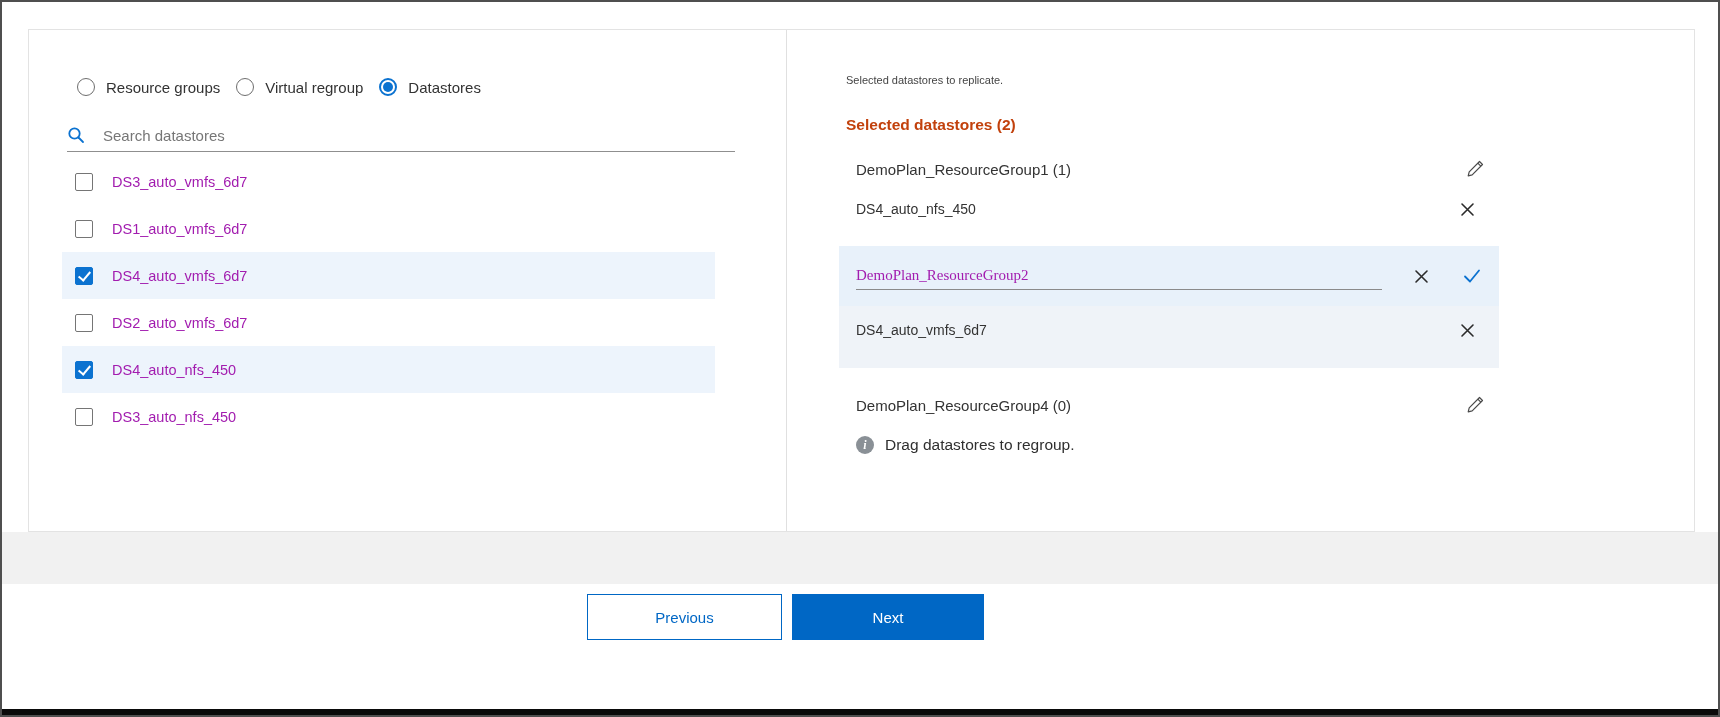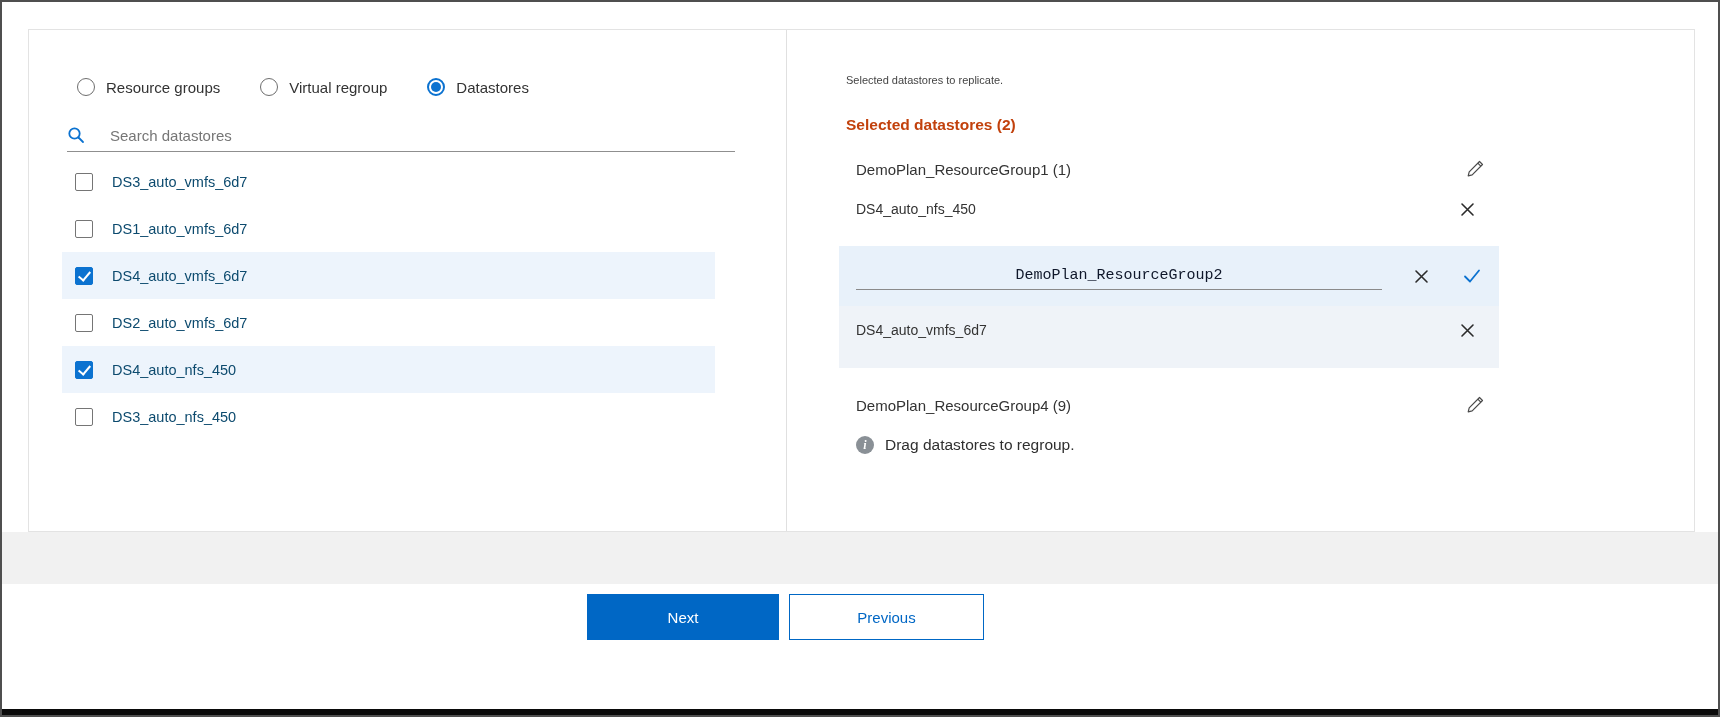--- a/index.html
+++ b/index.html
@@ -12,62 +12,62 @@
   .bottom-bar { position:absolute; left:0; bottom:0; width:100%; height:6px; background:#0a0a0a; }
 
   .card {
     position:absolute; left:26px; top:27px; width:1667px; height:503px;
     background:#fff; border:1px solid #e3e3e3; display:flex; overflow:hidden;
   }
   .left-pane { width:758px; border-right:1px solid #e0e0e0; padding-top:48px; flex:none; }
   .right-pane { flex:1; padding:44px 0 0 52px; overflow:hidden; }
 
   
-  .radio-row { display:flex; align-items:center; gap:40px; padding-left:48px; margin-bottom:30px; }
+  .radio-row { display:flex; align-items:center; gap:16px; padding-left:48px; margin-bottom:30px; }
   .radio-item { display:flex; align-items:center; gap:11px; font-size:15px; color:#333; cursor:pointer; }
   .radio { width:18px; height:18px; border-radius:50%; border:1.5px solid #6e6e6e; background:#fff; position:relative; flex:none; }
   .radio[data-selected="true"] { border:2px solid var(--accent-bright); }
   .radio[data-selected="true"]::after {
     content:""; position:absolute; left:50%; top:50%; width:10px; height:10px;
     margin:-5px 0 0 -5px; border-radius:50%; background:var(--accent-bright);
   }
 
   
-  .search-row { margin-left:38px; width:668px; display:flex; align-items:center; gap:25px;
+  .search-row { margin-left:38px; width:668px; display:flex; align-items:center; gap:18px;
     border-bottom:1px solid #8f8f8f; padding-bottom:7px; margin-bottom:6px; }
   .search-row input { border:none; outline:none; flex:1; font-size:15px; color:#333; font-family:inherit; background:transparent; }
   .search-row input::placeholder { color:#767676; }
 
   
   .ds-list { margin-left:33px; width:653px; }
   .ds-row { display:flex; align-items:center; gap:19px; height:47px; padding-left:13px; cursor:pointer; }
   .ds-row[data-checked="true"] { background:var(--row-highlight); }
   .cb { width:18px; height:18px; border:1.5px solid #757575; border-radius:2px; background:#fff; position:relative; flex:none; }
   .cb[data-checked="true"] { background:var(--accent-bright); border-color:var(--accent-bright); }
   .cb[data-checked="true"]::after {
     content:""; position:absolute; left:5px; top:1px; width:5px; height:10px;
     border:solid #fff; border-width:0 2px 2px 0; transform:rotate(40deg);
   }
-  .ds-label { font-size:14.5px; color:#0c4a6e; }
+  .ds-label { font-size:14.5px; color:#a21caf; }
 
   
   .subtitle { font-size:11px; color:#444; margin:0 0 30px 7px; }
   .heading  { font-size:15.5px; font-weight:700; color:#c2410c; margin:0 0 16px 7px; }
   .group-row { display:flex; align-items:center; justify-content:space-between;
     width:660px; height:38px; padding:0 12px 0 17px; }
   .group-name { font-size:15px; color:#333; }
   .item-row { display:flex; align-items:center; justify-content:space-between;
     width:660px; height:42px; padding:0 22px 0 17px; }
   .item-name { font-size:14px; color:#333; }
 
   .group-box { width:660px; margin:16px 0 18px 0; }
   .group-box-header { background:var(--group-header-bg); display:flex; align-items:center;
     height:60px; padding:0 16px 0 17px; gap:30px; }
   .group-name-input { flex:1; background:transparent; border:none; outline:none;
-    border-bottom:1px solid #8a8a8a; font-size:15px; color:#0f172a; padding:5px 0; font-family:Liberation Mono, monospace;text-align:center; }
+    border-bottom:1px solid #8a8a8a; font-size:15px; color:#a21caf; padding:5px 0; font-family:Liberation Serif, serif; }
   .group-box-body { background:var(--group-body-bg); padding-bottom:14px; }
   .group-box-body .item-row { height:48px; }
 
   .hint-row { display:flex; align-items:center; gap:11px; margin:12px 0 0 17px; font-size:15.5px; color:#2f2f2f; }
   .info-icon { width:18px; height:18px; border-radius:50%; background:#8a9096; color:#fff;
     font:italic 700 12px/18px "Liberation Serif", serif; text-align:center; flex:none; }
 
   .icon-btn { background:none; border:none; padding:2px; cursor:pointer; display:flex; align-items:center; flex:none; }
 
   
@@ -202,38 +202,38 @@
                 <svg width="15" height="15" viewBox="0 0 15 15">
                   <path d="M2 2 L13 13 M13 2 L2 13" stroke="#2b2b2b" stroke-width="1.6" stroke-linecap="round"></path>
                 </svg>
               </span>
             </button>
           </div>
         </div>
       </div>
 
       <div class="group-row">
-        <span class="group-name">DemoPlan_ResourceGroup4 (9)</span>
+        <span class="group-name">DemoPlan_ResourceGroup4 (0)</span>
         <button class="icon-btn">
           <span style="display:flex;">
             <svg width="20" height="20" viewBox="0 0 20 20">
               <path d="M3.2 16.8l1-4L14.5 2.5l3 3L7.2 15.8l-4 1z" fill="none" stroke="#4a4a4a" stroke-width="1.2" stroke-linejoin="round"></path>
               <line x1="12.8" y1="4.2" x2="15.8" y2="7.2" stroke="#4a4a4a" stroke-width="1.2"></line>
             </svg>
           </span>
         </button>
       </div>
 
       <div class="hint-row">
         <span class="info-icon">i</span>
         <span>Drag datastores to regroup.</span>
       </div>
 
     </div>
   </div>
 
   <div class="footer-buttons">
+    <button class="btn btn-prev">Previous</button>
     <button class="btn btn-next">Next</button>
-    <button class="btn btn-prev">Previous</button>
   </div>
 
   <div class="bottom-bar"></div>
 </div>
 
 </body></html>

